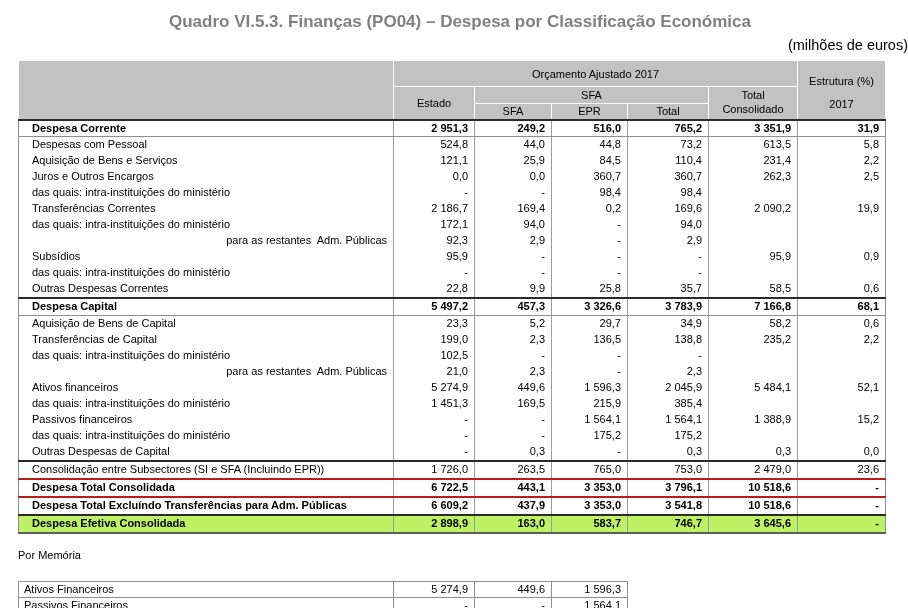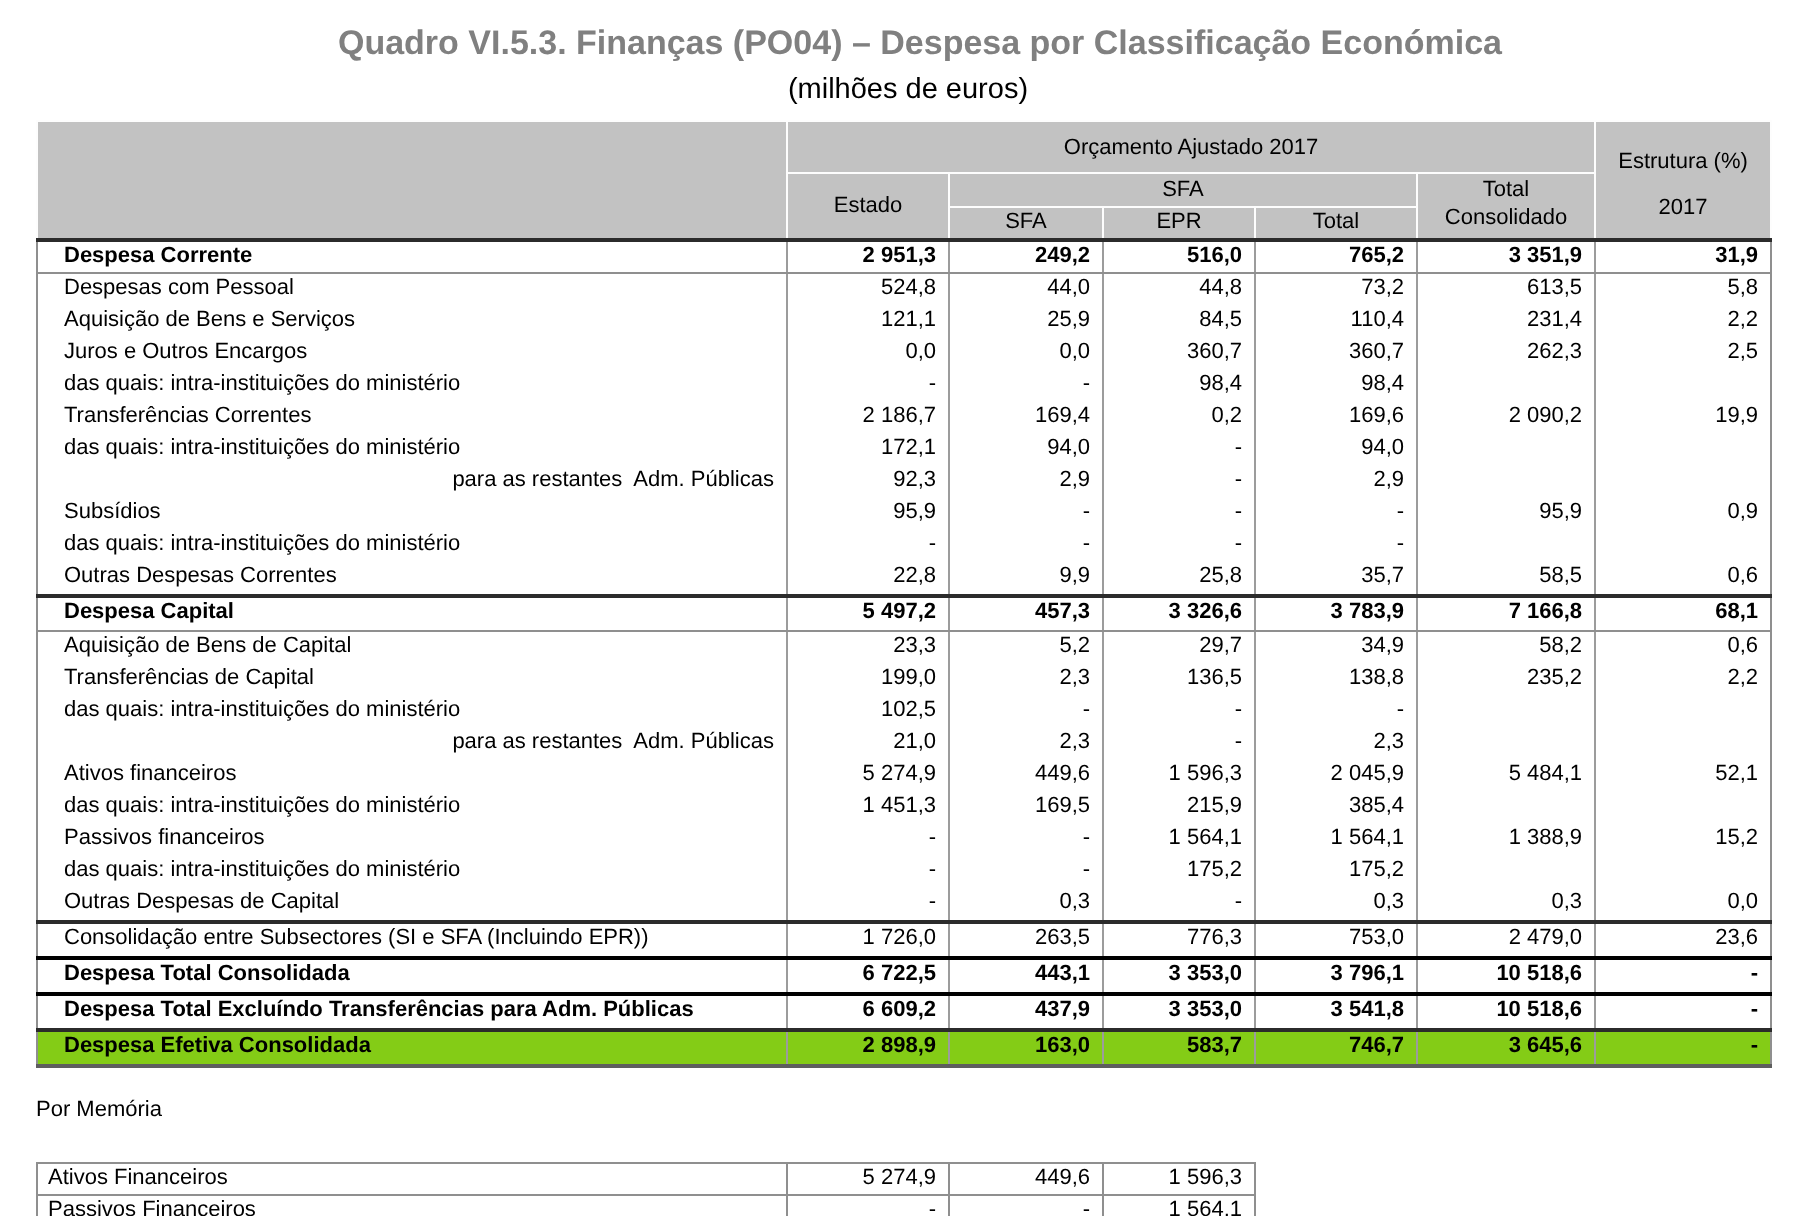--- a/index.html
+++ b/index.html
@@ -16,21 +16,21 @@
   .title {
     margin: 0 0 5px 0;
     text-align: center;
     font-size: 17px;
     font-weight: bold;
     color: #808080;
     padding-left: 12px;
   }
   .subtitle {
     margin: 0 0 7px 0;
-    text-align: center;
+    text-align: right;
     font-size: 14.5px;
     color: #000;
   }
 
   table { border-collapse: collapse; table-layout: fixed; font-size: 11px; }
 
   
   .main {
     margin-left: 18px;
     width: 867px;
@@ -62,24 +62,24 @@
   .r-section { height: 21px; }
   .r-section td { font-weight: bold; border-top: 2px solid #2b2b2b; border-bottom: 1px solid #8f8f8f; }
   .r-section td.lbl { padding-left: 0; }
 
   .r-sub td.lbl  { padding-left: 31px; }
   .r-sub2 td.lbl { padding-left: 86px; text-align: right; }
 
   .r-sep td { border-top: 2px solid #2b2b2b; }
 
   .r-total { height: 22px; }
-  .r-total td { border-top: 2px solid #000000; font-weight: bold; }
+  .r-total td { border-top: 2px solid #b91c1c; font-weight: bold; }
 
   .r-highlight { height: 22px; }
-  .r-highlight td { border-top: 2px solid #2b2b2b; font-weight: bold; background: #84cc16; }
+  .r-highlight td { border-top: 2px solid #2b2b2b; font-weight: bold; background: #bef264; }
 
   
   .memoria-label { margin: 15px 0 0 18px; font-size: 11px; }
   .memoria {
     margin: 20px 0 0 18px;
     width: 609px;
     border: 1px solid #7f7f7f;
   }
   .memoria td { border: 1px solid #8f8f8f; padding: 1px 6px; height: 16px; line-height: 1.18; }
   .memoria td.lbl { padding-left: 5px; }
@@ -310,21 +310,21 @@
           <td class="val">0,3</td>
           <td class="val">-</td>
           <td class="val">0,3</td>
           <td class="val">0,3</td>
           <td class="val">0,0</td>
         </tr>
         <tr class="r-sep">
           <td class="lbl">Consolidação entre Subsectores (SI e SFA (Incluindo EPR))</td>
           <td class="val">1 726,0</td>
           <td class="val">263,5</td>
-          <td class="val">776,3</td>
+          <td class="val">765,0</td>
           <td class="val">753,0</td>
           <td class="val">2 479,0</td>
           <td class="val">23,6</td>
         </tr>
         <tr class="r-total">
           <td class="lbl">Despesa Total Consolidada</td>
           <td class="val">6 722,5</td>
           <td class="val">443,1</td>
           <td class="val">3 353,0</td>
           <td class="val">3 796,1</td>

